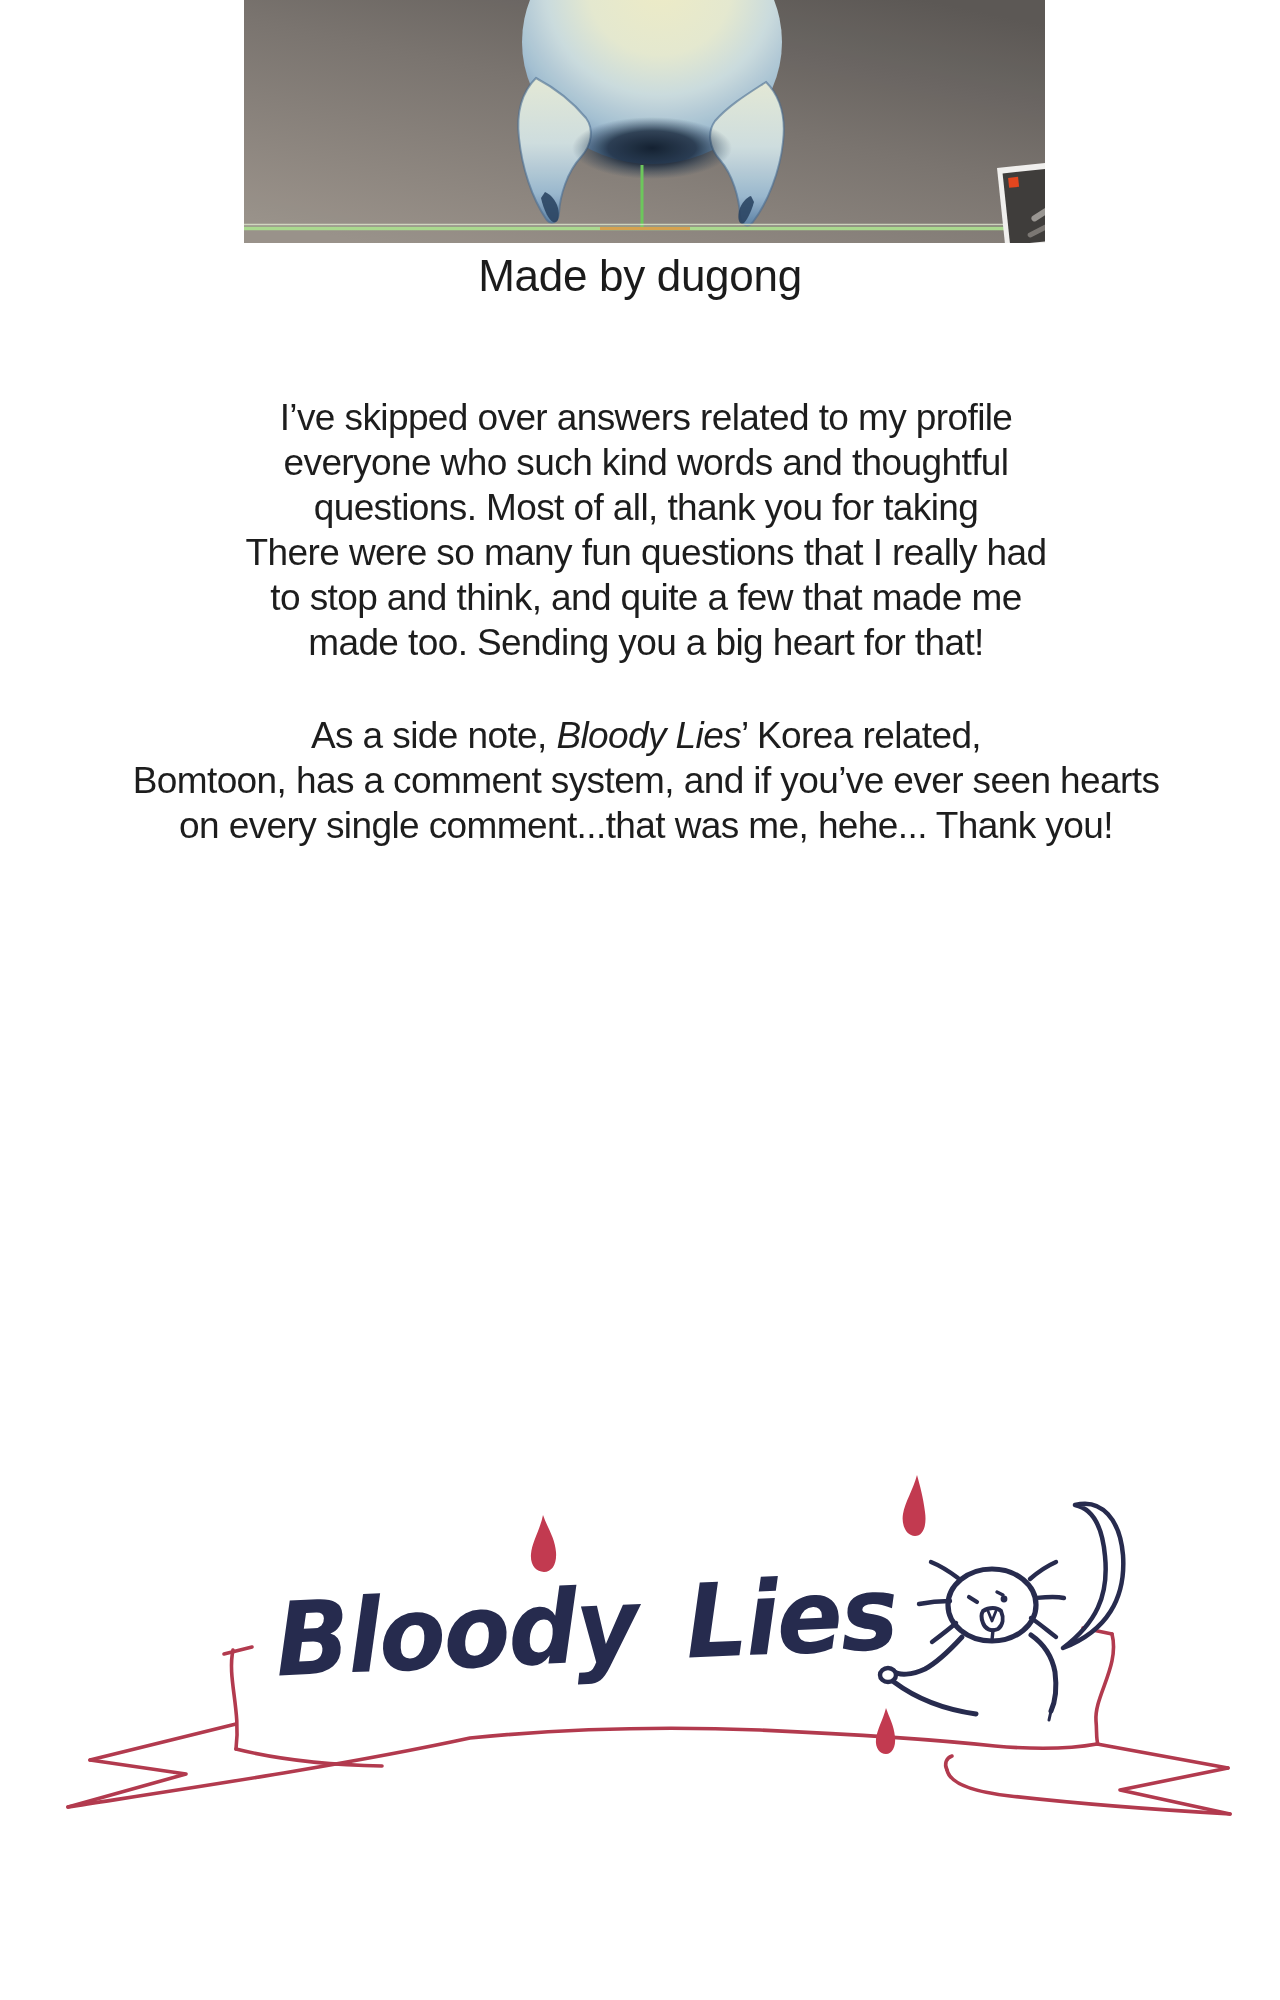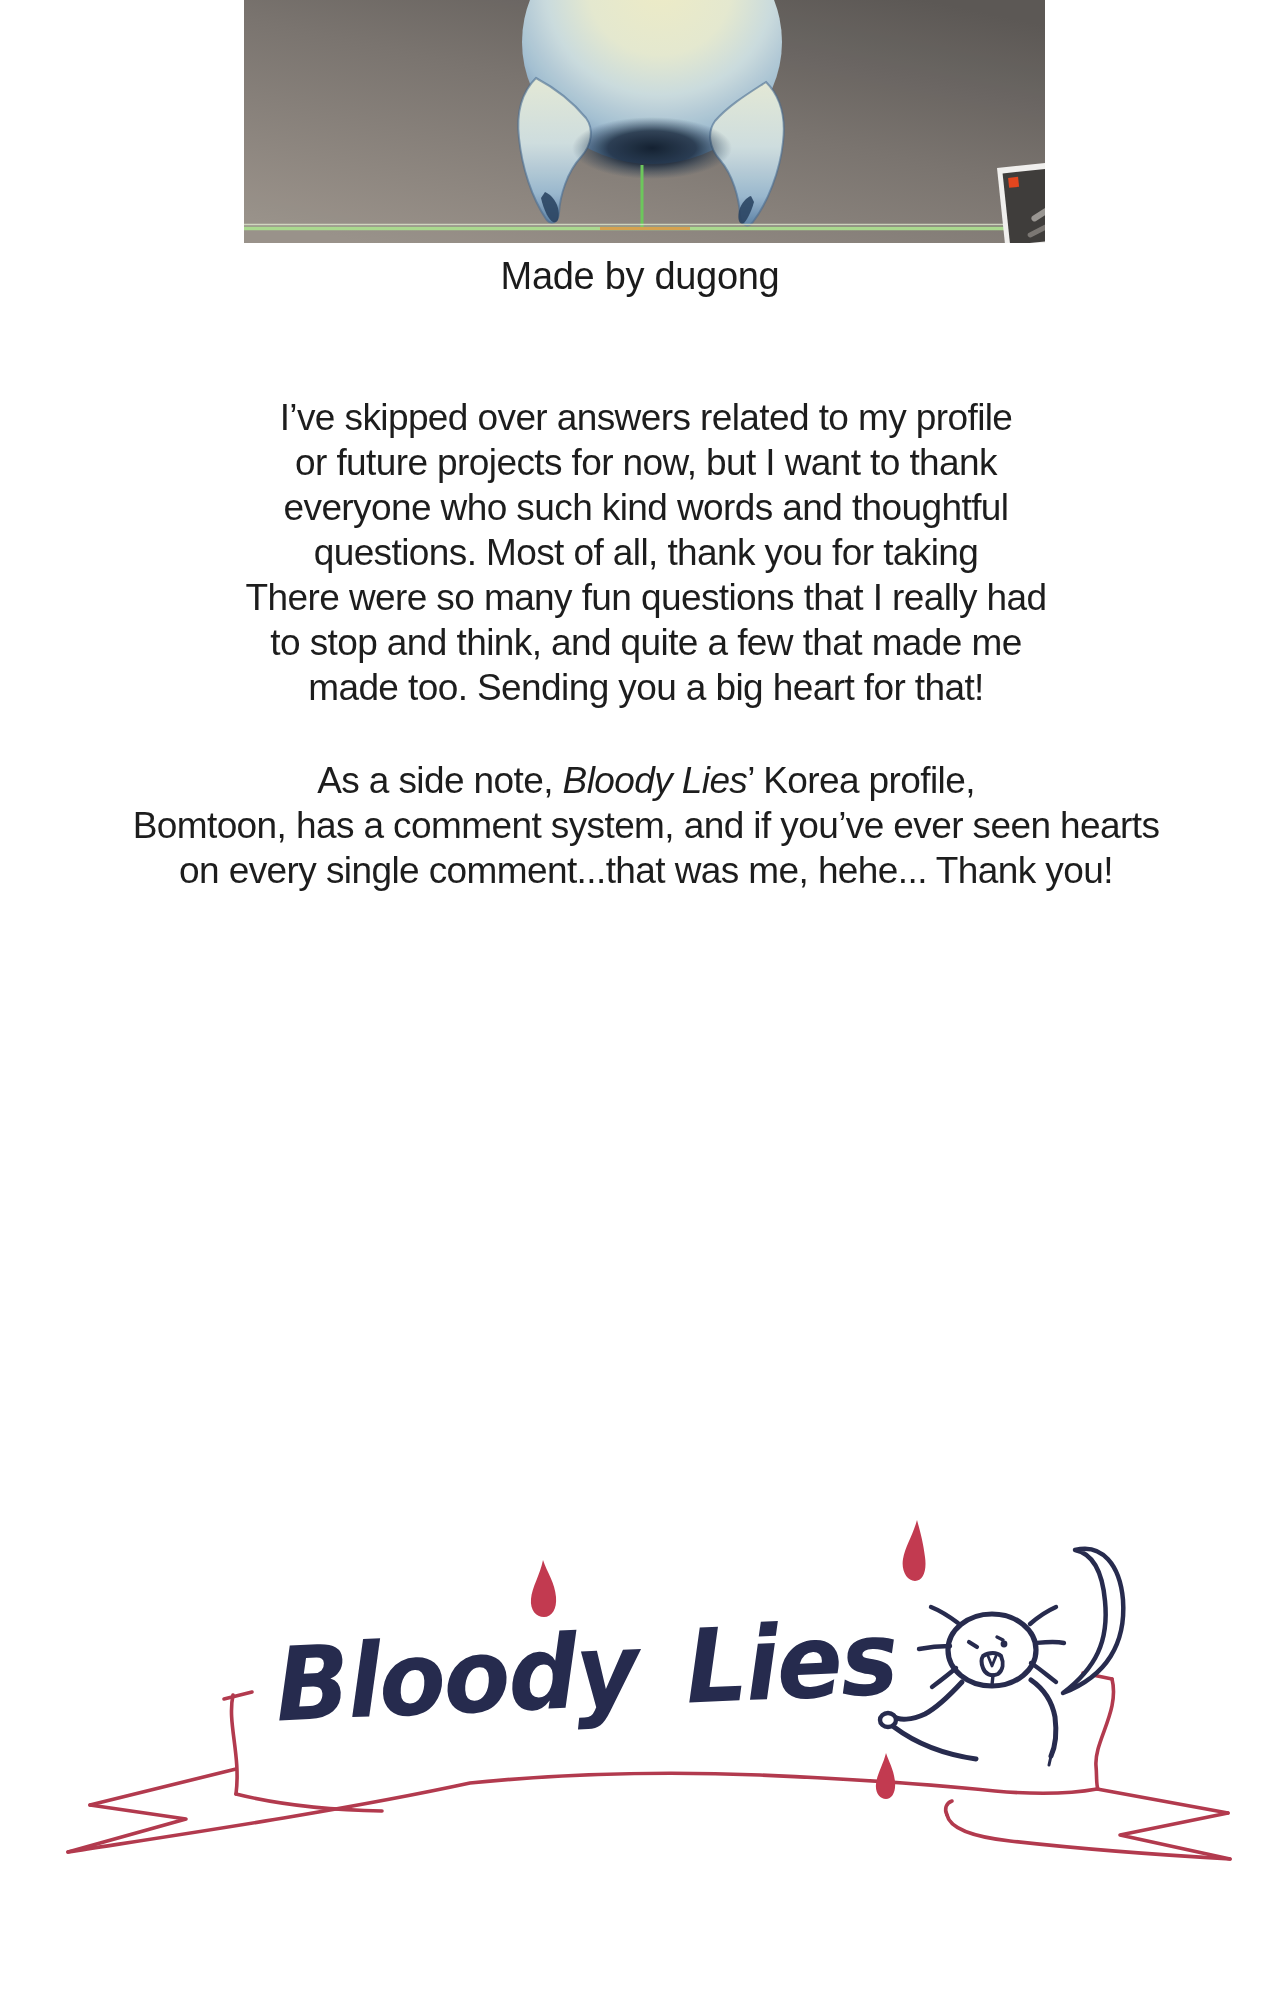--- a/index.html
+++ b/index.html
@@ -2,21 +2,21 @@
 <html><head>
 <meta charset="utf-8">
 <style>
   html,body{margin:0;padding:0;}
   body{
     width:1280px;height:2000px;background:#ffffff;overflow:hidden;
     font-family:"Liberation Sans","DejaVu Sans",sans-serif;
   }
   .photo-svg{display:block;width:1280px;height:243px;}
   .caption{
-    margin-top:11px;text-align:center;font-size:38px;line-height:44px;
+    margin-top:11px;text-align:center;font-size:44px;line-height:44px;
     color:#1b1b1b;letter-spacing:-0.3px;
   }
   .para{
     text-align:center;font-size:37px;line-height:45px;letter-spacing:-0.6px;
     color:#1d1d1d;
     padding-left:12px;
   }
   .para .ln{white-space:nowrap;}
   .p1{margin-top:97px;}
   .p2{margin-top:48px;}
@@ -92,30 +92,29 @@
     </g>
 
     <rect x="244" y="0" width="801" height="243" fill="#000000" opacity="0.02"></rect>
   </g>
 </svg>
 
 <div class="caption">Made by dugong</div>
 
 <div class="para p1">
   <div class="ln">I’ve skipped over answers related to my profile</div>
-  <div class="ln">or future projects for now, but I want to thank</div>
   <div class="ln">everyone who such kind words and thoughtful</div>
   <div class="ln">questions. Most of all, thank you for taking</div>
   <div class="ln">There were so many fun questions that I really had</div>
   <div class="ln">to stop and think, and quite a few that made me</div>
   <div class="ln">made too. Sending you a big heart for that!</div>
 </div>
 
 <div class="para p2">
-  <div class="ln"><span>As a side note, </span><span class="italic">Bloody Lies</span><span>’ Korea profile,</span></div>
+  <div class="ln"><span>As a side note, </span><span class="italic">Bloody Lies</span><span>’ Korea related,</span></div>
   <div class="ln">Bomtoon, has a comment system, and if you’ve ever seen hearts</div>
   <div class="ln">on every single comment...that was me, hehe... Thank you!</div>
 </div>
 
 <div class="logo-wrap">
   <svg class="logo-svg" viewBox="0 0 1280 460" xmlns="http://www.w3.org/2000/svg">
     <g fill="none" stroke="#b23a4e" stroke-width="3.6" stroke-linecap="round" stroke-linejoin="round">
 
       <path d="M 224,206 L 252,199"></path>
       <path d="M 233,202 C 227,230 241,262 236,301"></path>

